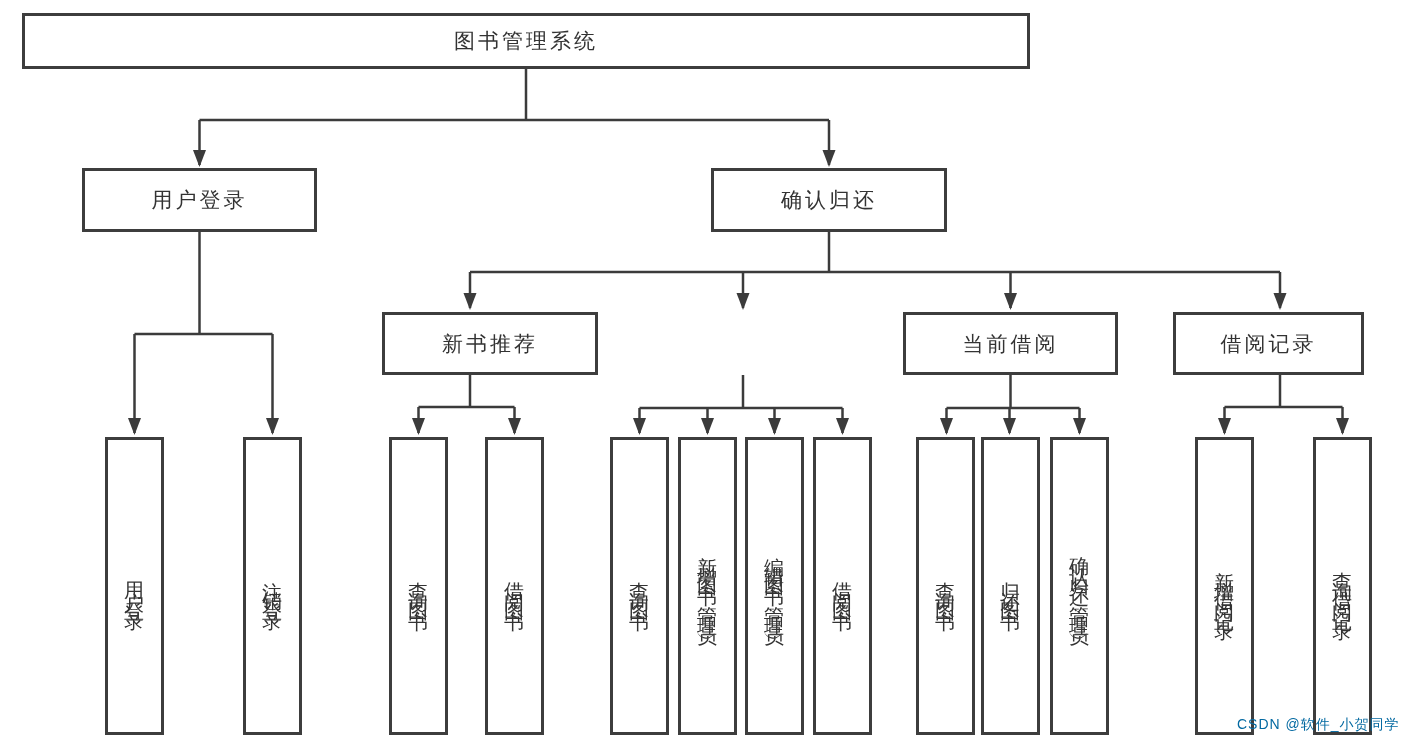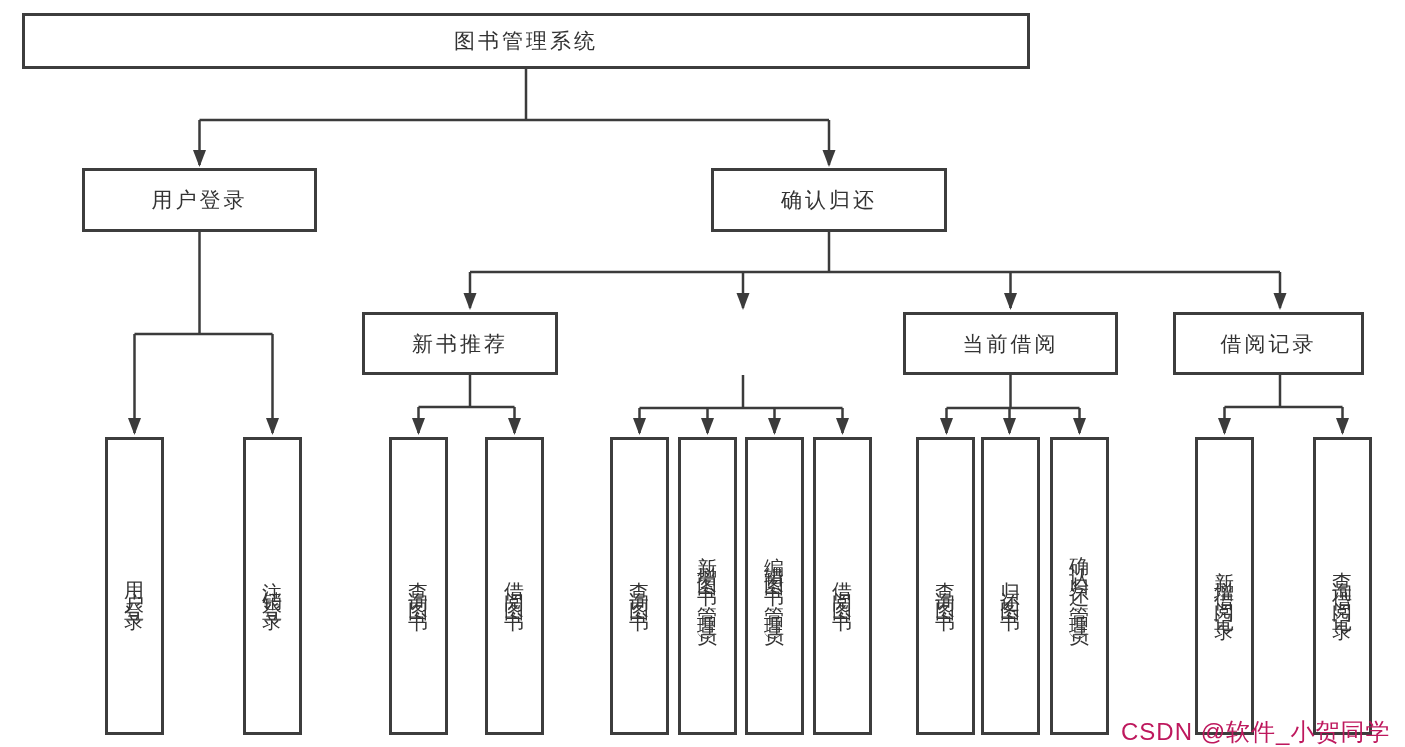--- a/index.html
+++ b/index.html
@@ -10,22 +10,22 @@
   .connectors{position:absolute;left:0;top:0;width:1405px;height:747px;}
   .node{
     position:absolute;background:#ffffff;border:3px solid #3d3d3d;box-sizing:border-box;
     display:flex;align-items:center;justify-content:center;
     font-size:21px;letter-spacing:3px;white-space:nowrap;
   }
   .leaf span{
     writing-mode:vertical-rl;font-size:20px;letter-spacing:10px;line-height:1;
   }
   .watermark{
-    position:absolute;left:1121px;top:716px;font-size:24px;letter-spacing:1px;
-    color:#be185d;white-space:nowrap;
+    position:absolute;left:1237px;top:716px;font-size:14px;letter-spacing:1px;
+    color:#0369a1;white-space:nowrap;
   }
 </style>
 </head>
 <body>
 
 <div class="stage">
 
   <svg class="connectors" viewBox="0 0 1405 747" xmlns="http://www.w3.org/2000/svg">
     <defs>
       <marker id="ah" markerUnits="userSpaceOnUse" markerWidth="20" markerHeight="16" refX="15" refY="6.5" orient="auto">
@@ -87,21 +87,21 @@
     <span>图书管理系统</span>
   </div>
 
   <div class="node" style="left:82px;top:168px;width:235px;height:64px;">
     <span>用户登录</span>
   </div>
   <div class="node" style="left:711px;top:168px;width:236px;height:64px;">
     <span>确认归还</span>
   </div>
 
-  <div class="node" style="left:362px;top:312px;width:196px;height:63px;">
+  <div class="node" style="left:382px;top:312px;width:216px;height:63px;">
     <span>新书推荐</span>
   </div>
   <div class="node" style="left:903px;top:312px;width:215px;height:63px;">
     <span>当前借阅</span>
   </div>
   <div class="node" style="left:1173px;top:312px;width:191px;height:63px;">
     <span>借阅记录</span>
   </div>
 
   <div class="node leaf" style="left:105px;top:437px;width:59px;height:298px;">

